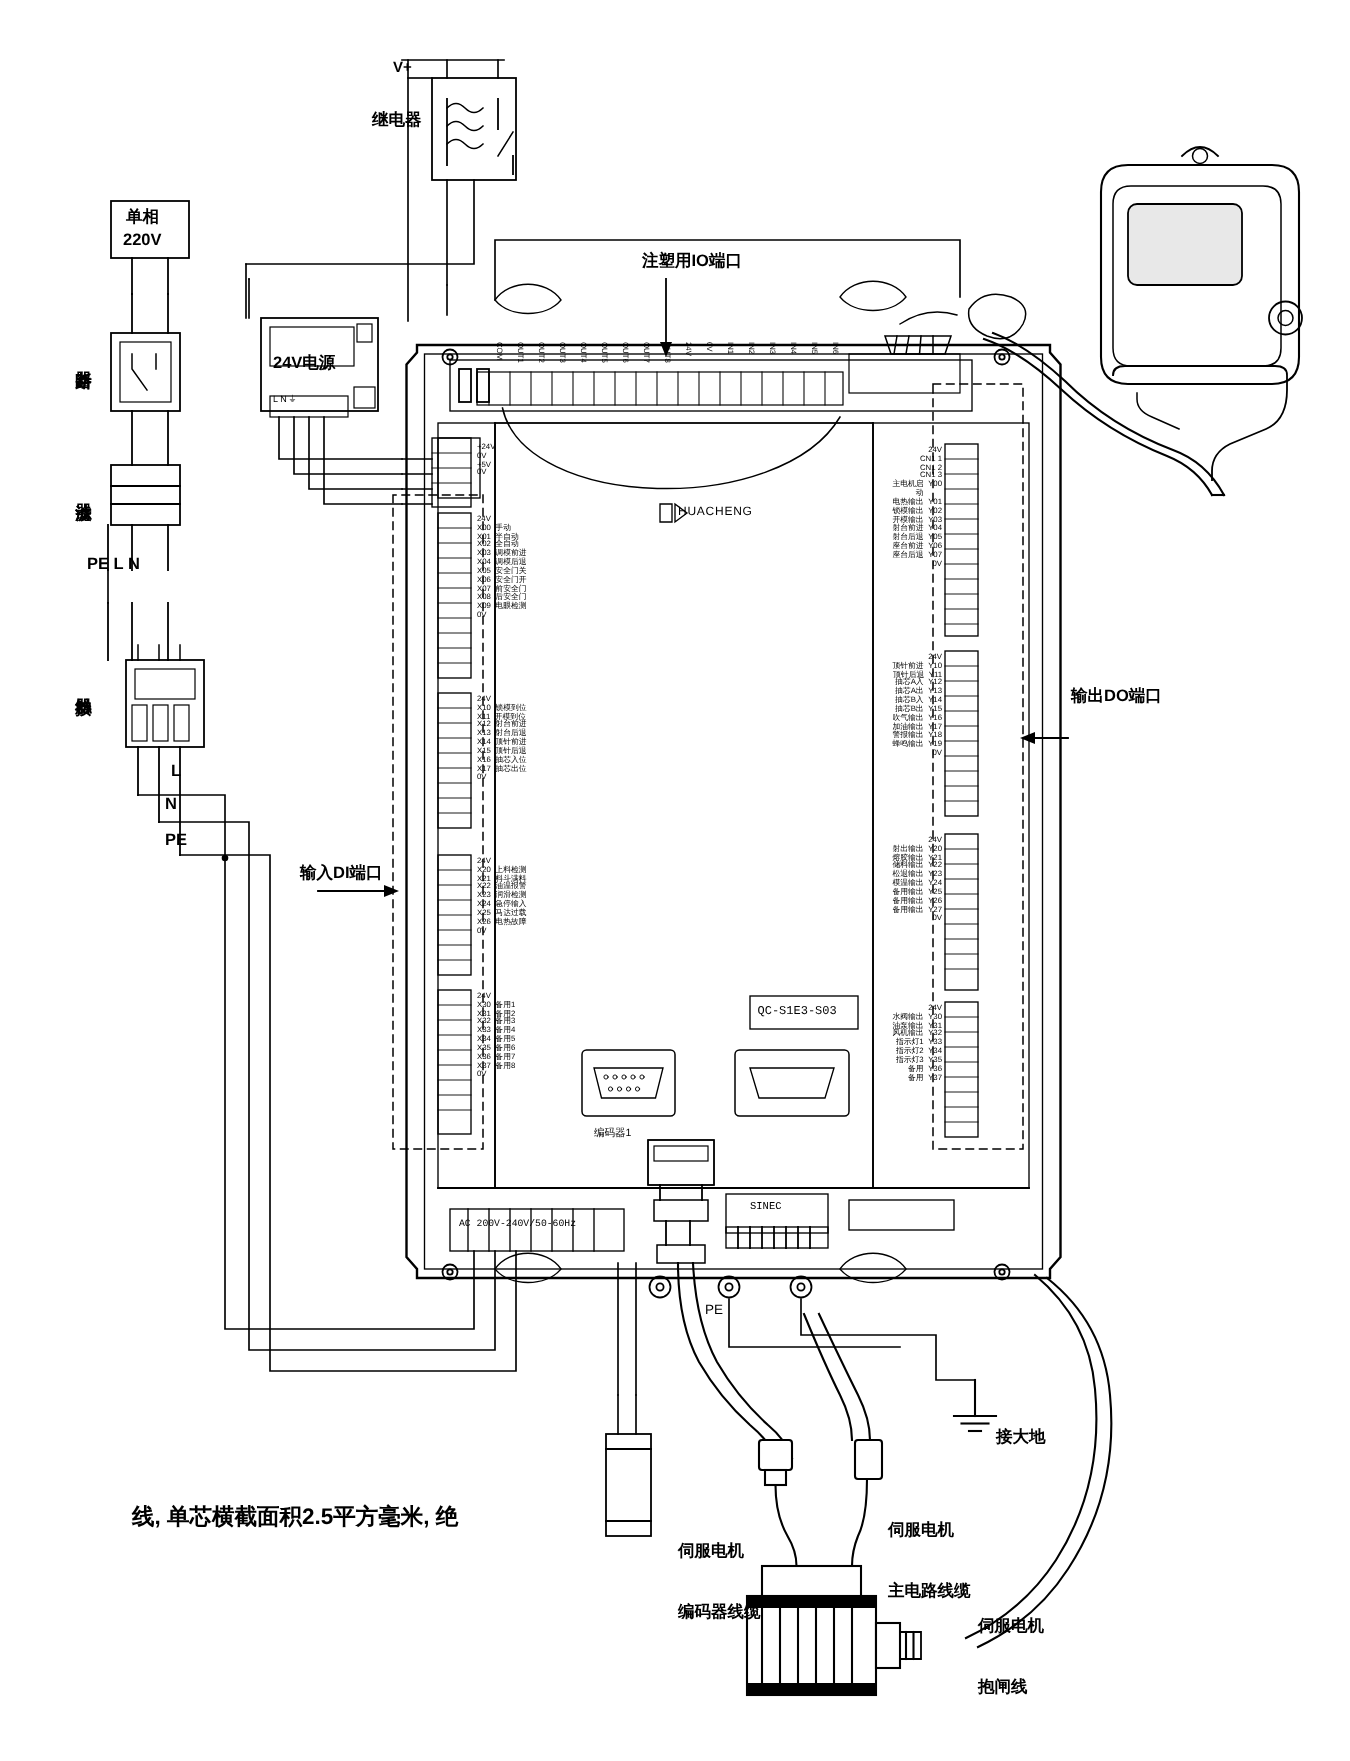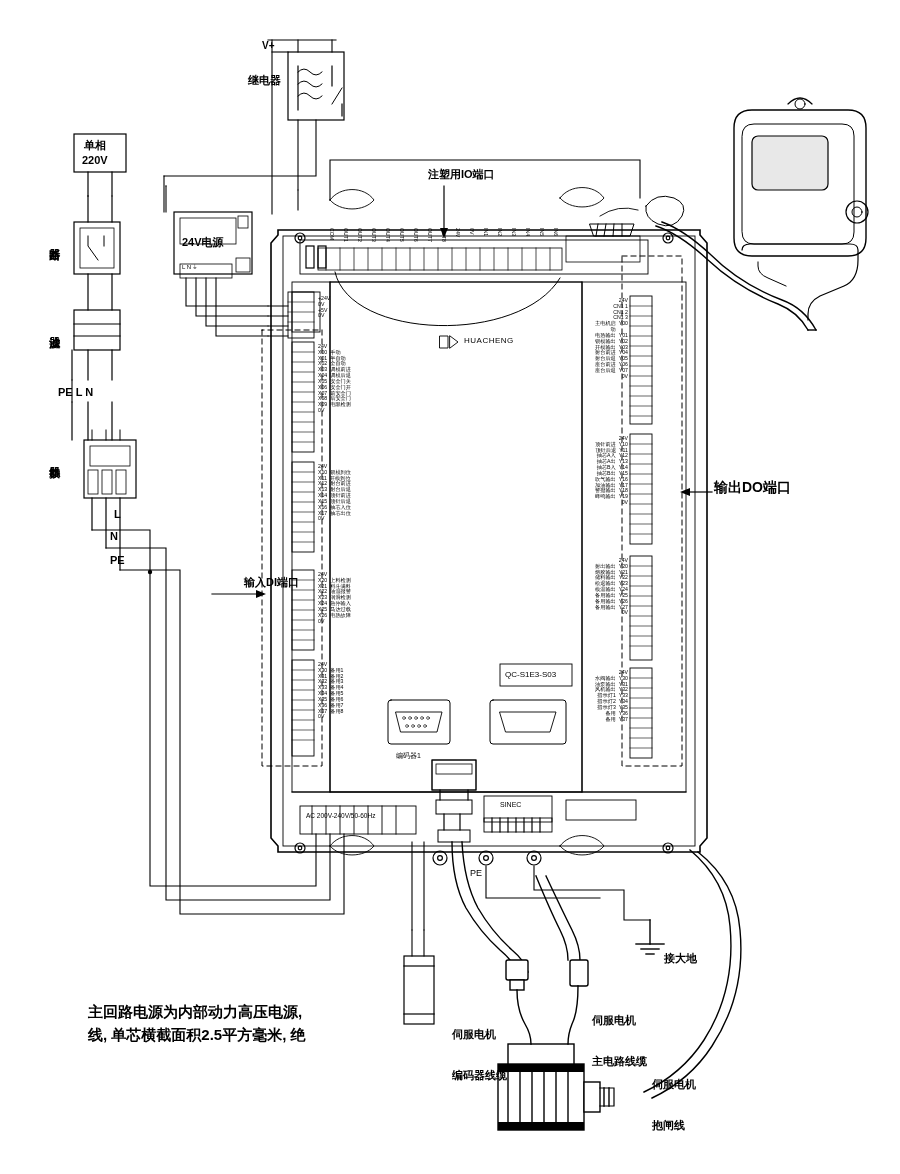--- a/index.html
+++ b/index.html
@@ -2,21 +2,21 @@
 <html><head>
 <meta charset="utf-8">
 <style>
   html,body{margin:0;padding:0;background:#ffffff;}
   body{width:900px;height:1174px;position:relative;font-family:"Liberation Sans","DejaVu Sans",sans-serif;color:#000;}
   #stage{position:absolute;left:0;top:0;width:900px;height:1174px;overflow:hidden;}
   .lbl{position:absolute;font-size:11px;line-height:1.15;color:#000;white-space:pre;}
   .lbl.b{font-weight:bold;}
   .tiny{font-size:5.2px;line-height:1.12;letter-spacing:0;}
   .tiny6{font-size:6px;line-height:1.15;}
-  .mono{font-family:Liberation Sans, sans-serif;}
+  .mono{font-family:Liberation Mono, monospace;}
   .note{position:absolute;left:88px;top:1000px;width:330px;font-size:15px;line-height:1.55;font-weight:bold;}
   .note .t{display:block;}
   .vert{writing-mode:vertical-rl;text-orientation:upright;}
   svg{position:absolute;left:0;top:0;}
   .col-term{position:absolute;}
 </style>
 </head>
 <body>
 
 <div id="stage">
@@ -427,58 +427,57 @@
       <path d="M690 488 l-10 4 l10 4 z" fill="#000" stroke="none"></path>
     </g>
 
   </g>
 </svg>
 
 <div class="lbl b" style="left:84px;top:139px;text-align:center;">单相</div>
 <div class="lbl b" style="left:82px;top:154px;">220V</div>
 <div class="lbl b" style="left:48px;top:230px;width:14px;"><span class="vert">断路器</span></div>
 <div class="lbl b" style="left:48px;top:318px;width:14px;"><span class="vert">滤波器</span></div>
-<div class="lbl b" style="left:58px;top:386px;">PE L N</div>
+<div class="lbl b" style="left:58px;top:370px;">PE L N</div>
 <div class="lbl b" style="left:48px;top:448px;width:14px;"><span class="vert">接触器</span></div>
 <div class="lbl b" style="left:114px;top:508px;">L</div>
 <div class="lbl b" style="left:110px;top:530px;">N</div>
 <div class="lbl b" style="left:110px;top:554px;">PE</div>
 
 <div class="lbl b" style="left:262px;top:40px;font-size:10px;">V+</div>
 <div class="lbl b" style="left:248px;top:74px;width:14px;line-height:1.1;"><span style="display:block">继电器</span></div>
 <div class="lbl b" style="left:182px;top:236px;font-size:11px;">24V电源</div>
 <div class="lbl tiny6" style="left:182px;top:264px;">L N ⏚</div>
 <div class="lbl b" style="left:428px;top:168px;font-size:11px;">注塑用IO端口</div>
 
-<div class="lbl b" style="left:200px;top:576px;font-size:11px;margin-left:44px;">输入DI端口</div>
-<div class="lbl b" style="left:714px;top:479px;font-size:14px;">输出DO端口</div>
+<div class="lbl b" style="left:200px;top:576px;font-size:11px;">输入DI端口</div>
+<div class="lbl b" style="left:714px;top:458px;font-size:11px;">输出DO端口</div>
 <div class="lbl b" style="left:664px;top:952px;font-size:11px;line-height:1.1;"><span style="display:block">接大地</span></div>
 <div class="lbl" style="left:470px;top:868px;font-size:9px;">PE</div>
 
-<div class="lbl" style="left:452px;top:336px;font-size:8px;letter-spacing:.5px;padding-left:12px;">HUACHENG</div>
+<div class="lbl" style="left:452px;top:336px;font-size:8px;letter-spacing:.5px;">HUACHENG</div>
 <div class="lbl mono" style="left:505px;top:670px;font-size:8px;">QC-S1E3-S03</div>
 <div class="lbl" style="left:396px;top:752px;font-size:7px;">编码器1</div>
 <div class="lbl mono" style="left:306px;top:812px;font-size:6.5px;">AC 200V-240V/50-60Hz</div>
 <div class="lbl mono" style="left:500px;top:801px;font-size:7px;">SINEC</div>
 
 <div class="lbl b" style="left:452px;top:1000px;font-size:11px;line-height:1.25;">
   <span style="display:block">伺服电机</span>
   <span style="display:block">编码器线缆</span>
 </div>
 <div class="lbl b" style="left:592px;top:986px;font-size:11px;line-height:1.25;">
   <span style="display:block">伺服电机</span>
   <span style="display:block">主电路线缆</span>
 </div>
 <div class="lbl b" style="left:652px;top:1050px;font-size:11px;line-height:1.25;">
   <span style="display:block">伺服电机</span>
   <span style="display:block">抱闸线</span>
 </div>
 
 <div class="note">
-  <span class="t">主回路电源为内部动力高压电源,</span>
   <span class="t">线, 单芯横截面积2.5平方毫米, 绝</span>
 </div>
 
 <div class="col-term" style="left:320px;top:228px;">
   <div style="display:flex;gap:0;">
     <div class="tiny" style="width:14px;writing-mode:vertical-rl;">COM</div>
     <div class="tiny" style="width:14px;writing-mode:vertical-rl;">OUT1</div>
     <div class="tiny" style="width:14px;writing-mode:vertical-rl;">OUT2</div>
     <div class="tiny" style="width:14px;writing-mode:vertical-rl;">OUT3</div>
     <div class="tiny" style="width:14px;writing-mode:vertical-rl;">OUT4</div>

